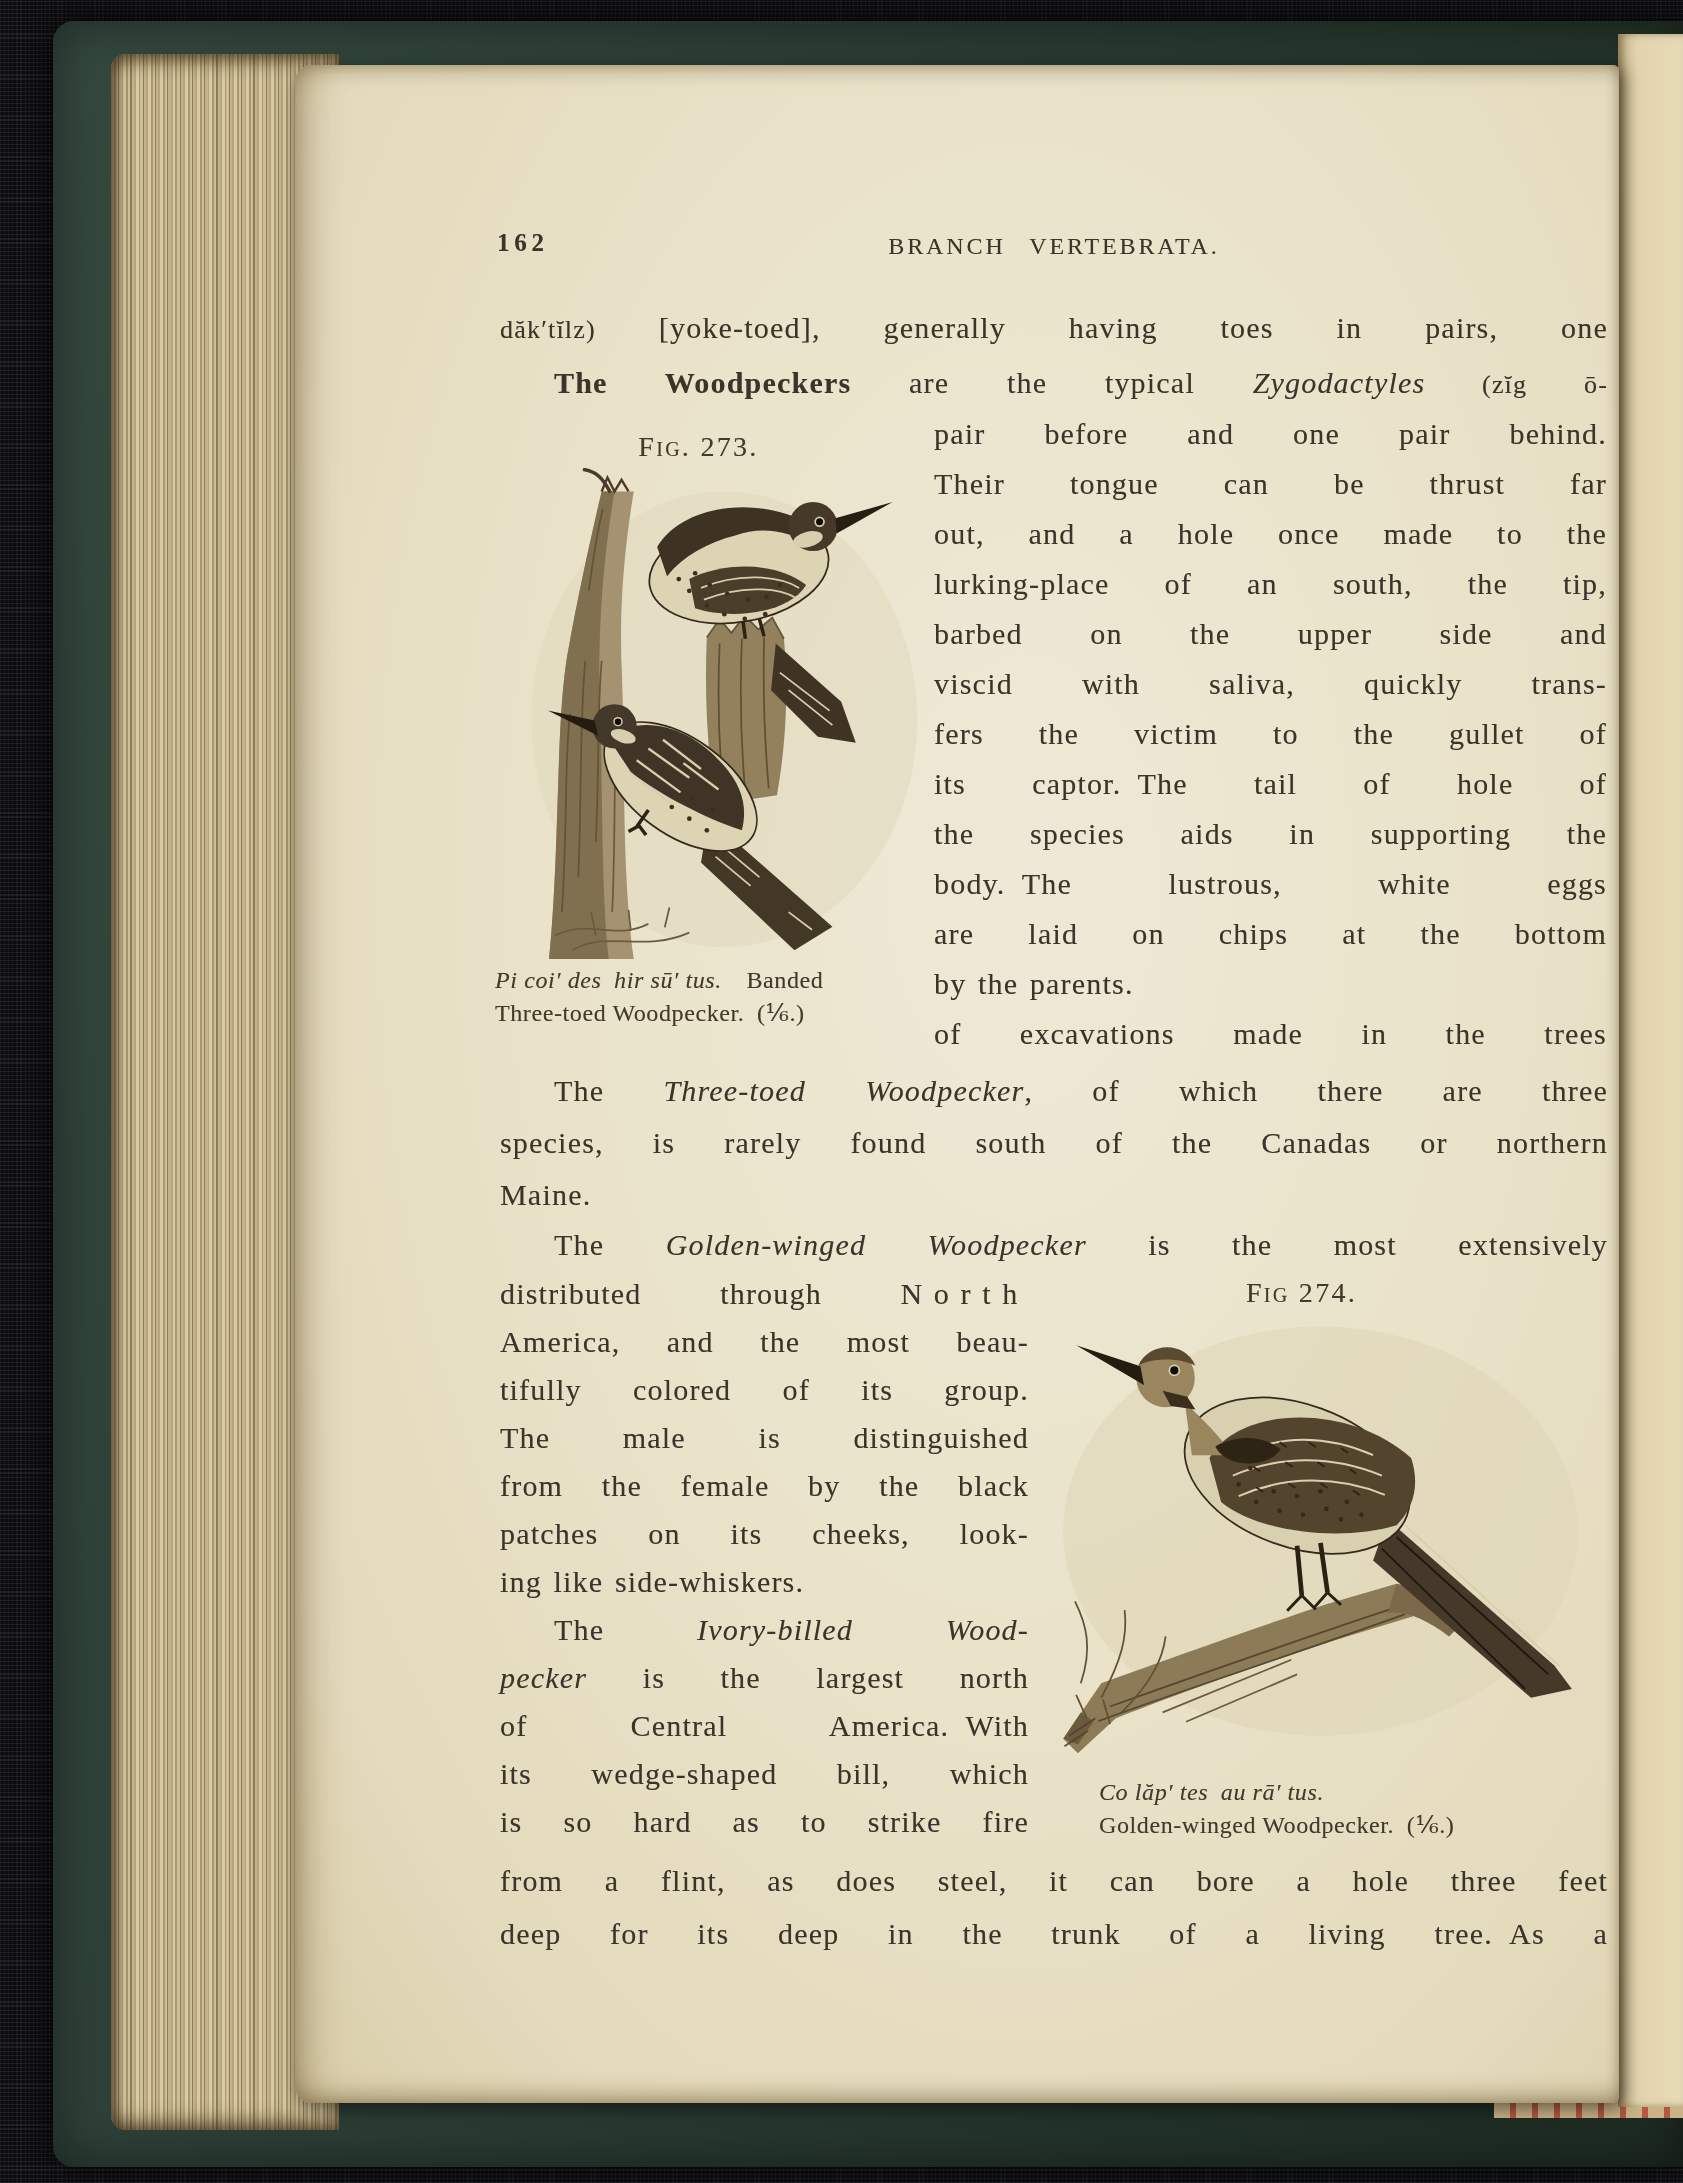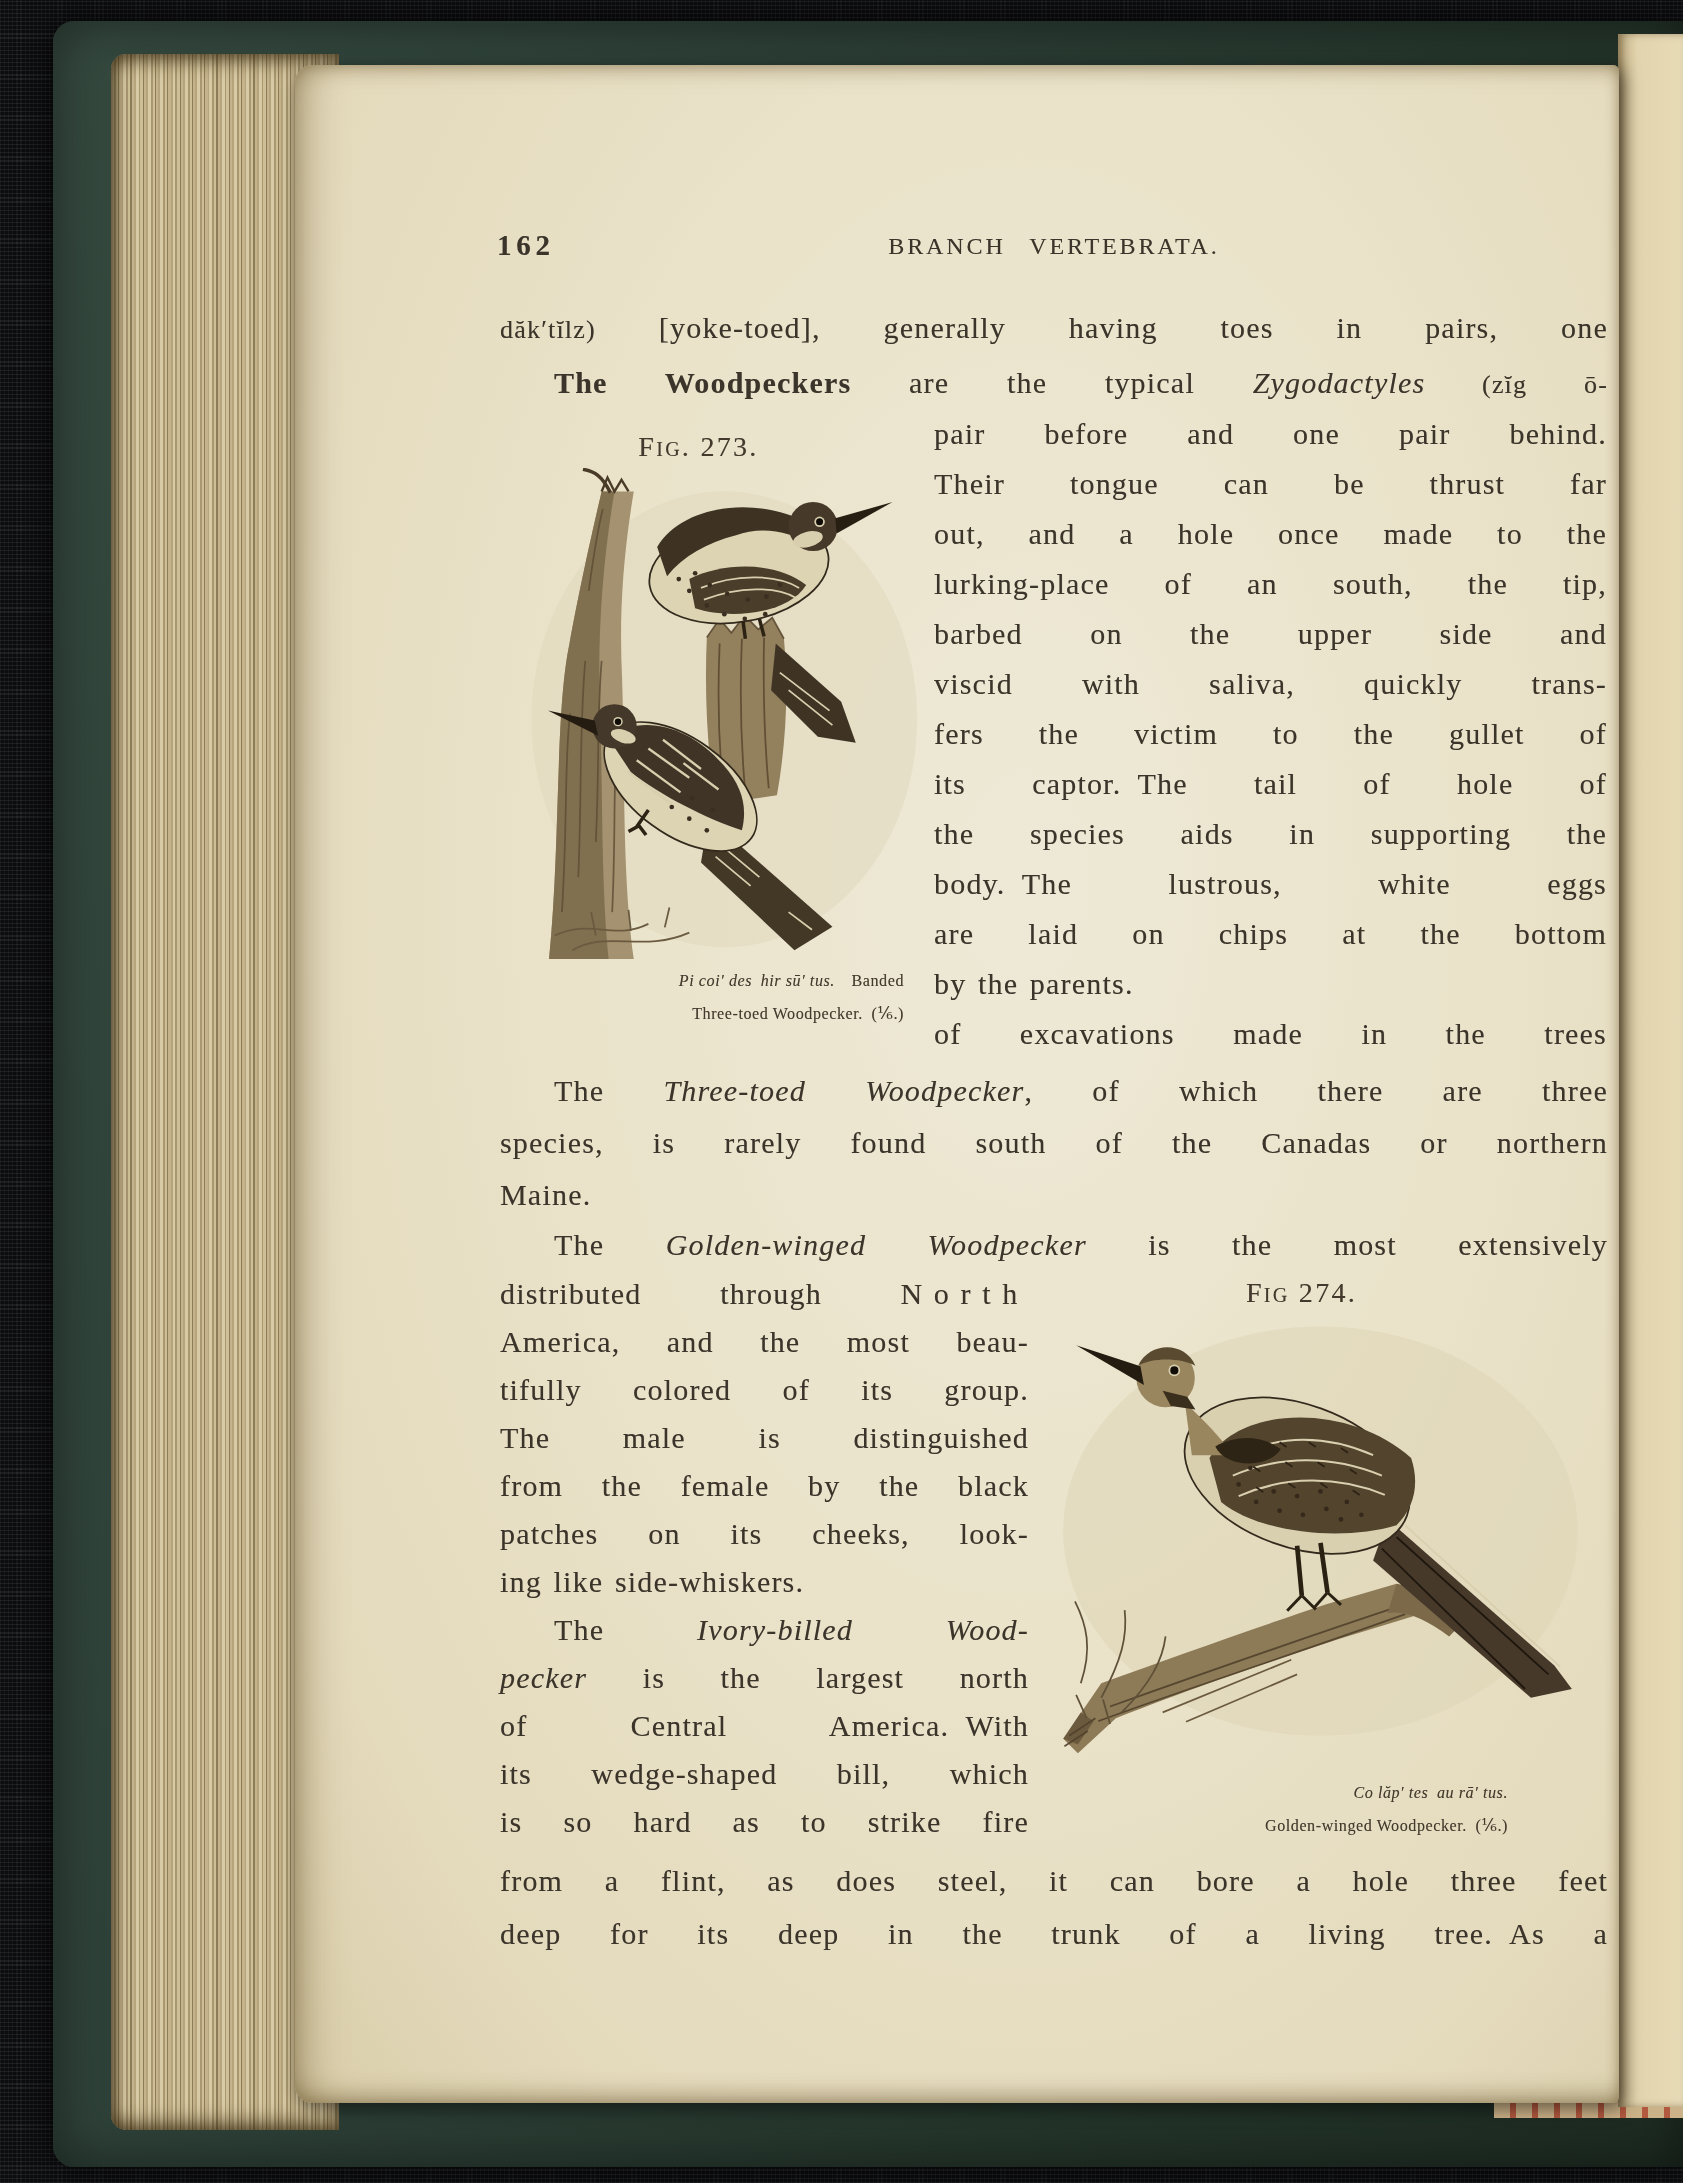--- a/index.html
+++ b/index.html
@@ -50,24 +50,24 @@
   .block{position:absolute;}
   .textblock{font-size:30px;letter-spacing:1.2px;word-spacing:2.9px;}
   .textblock .line{text-align:justify;text-align-last:justify;}
   .textblock .line.endline{text-align-last:left;}
   .line.indent{text-indent:54px;}
   .s-r{font-style:normal;}
   .s-b{font-weight:bold;}
   .s-i{font-style:italic;}
   .s-p{font-size:26px;}
   .s-n{letter-spacing:11.7px;margin-top:12px;}
-  .pagenum{font-size:29px;font-weight:bold;letter-spacing:4.7px;}
+  .pagenum{font-size:25px;font-weight:bold;letter-spacing:4.7px;}
   .runhead{font-size:24px;letter-spacing:2.9px;word-spacing:15px;text-align:center;}
   .figlabel{font-variant:small-caps;font-size:28px;letter-spacing:2.3px;text-align:center;color:var(--caption_ink,#43392c);}
-  .caption{font-size:16px;text-align:right;color:var(--caption_ink,#43392c);letter-spacing:0.6px;}
+  .caption{font-size:24px;text-align:left;color:var(--caption_ink,#43392c);letter-spacing:0.6px;}
   .caption .line{line-height:33px;}
   .p1{line-height:53px;} .c1{line-height:50px;} .p2{line-height:52px;}
   .c2{line-height:48px;} .bt{line-height:53px;}
   svg{display:block;}
 </style>
 </head>
 <body>
 
 <div class="cover"></div>
 <div class="stack"></div>

